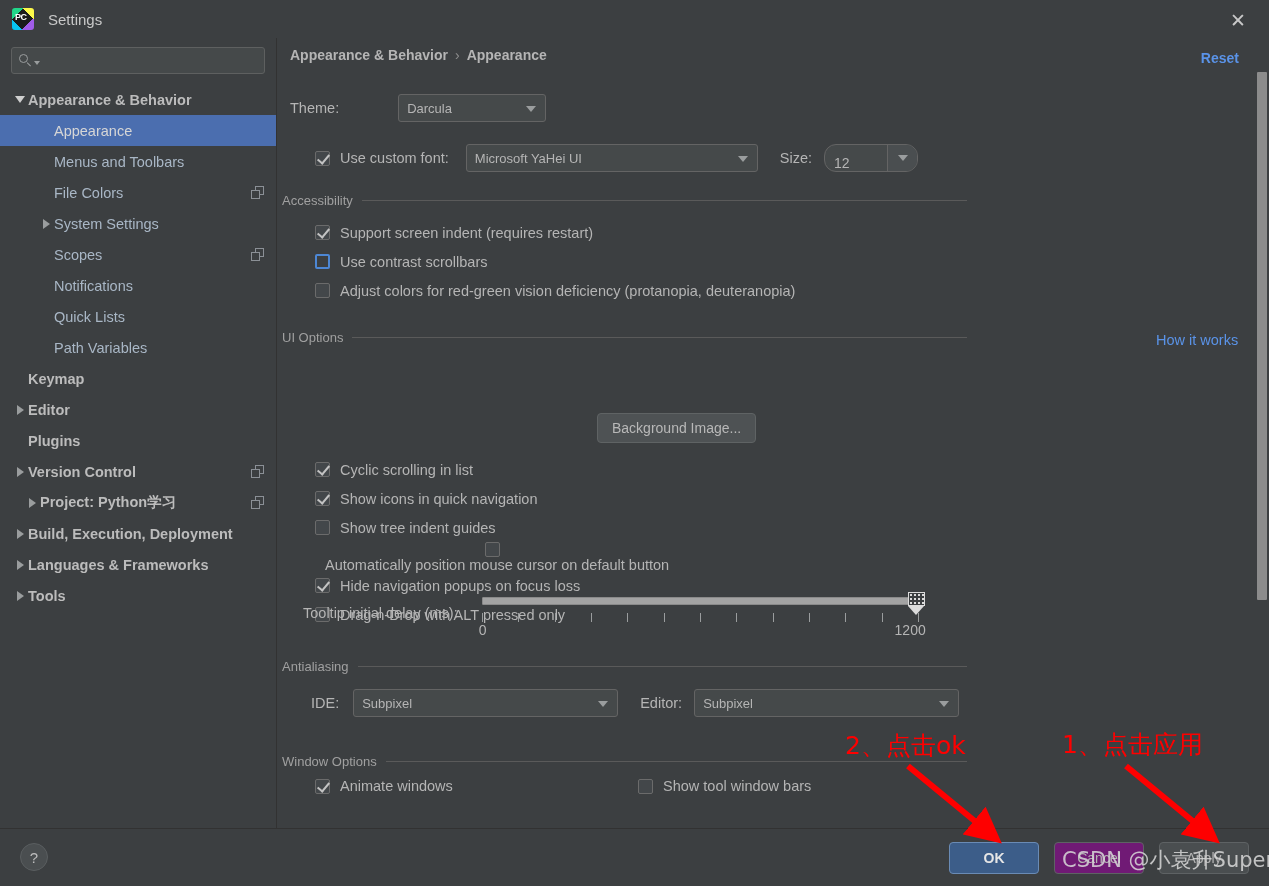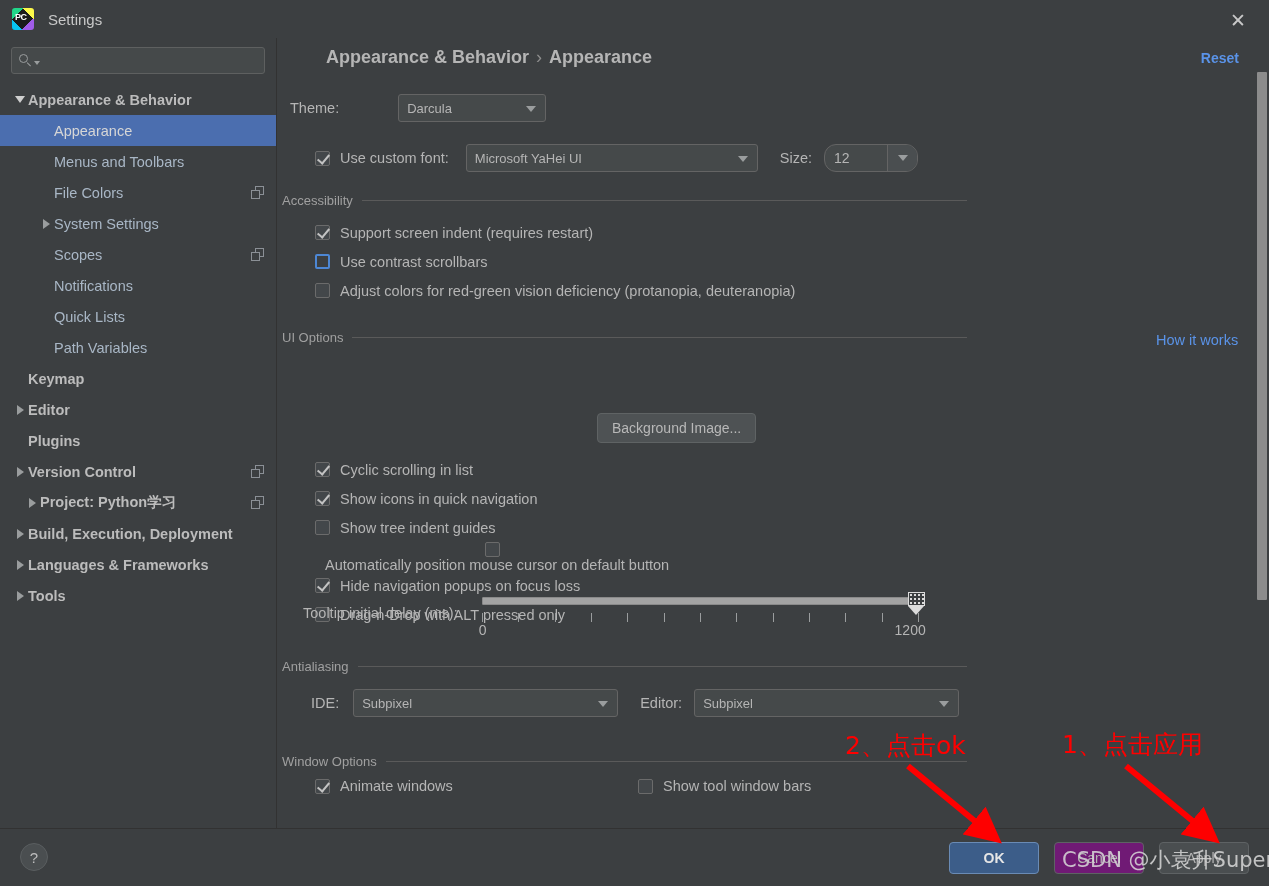--- a/index.html
+++ b/index.html
@@ -125,21 +125,21 @@
   }
 
   
   .main {
     position: absolute; left: 278px; top: 38px;
     width: 991px; height: 790px;
     background: #3c3f41; overflow: hidden;
   }
   .breadcrumb {
     position: absolute; left: 12px; top: 9px;
-    font-size: 18px; font-weight: bold; color: #b5b5b5; margin-left: 36px;
+    font-size: 14px; font-weight: bold; color: #b5b5b5;
   }
   .breadcrumb .sep { font-weight: normal; color: #8d8d8d; margin: 0 7px; }
   .reset-link {
     position: absolute; right: 30px; top: 12px;
     font-size: 14px; font-weight: bold; color: #5a93e8; cursor: pointer;
   }
 
   .content { position: absolute; left: 0; top: 56px; width: 991px; }
 
   .row { display: flex; align-items: center; }
@@ -154,21 +154,21 @@
   .combo .val { font-size: 13px; color: #b5b5b5; white-space: nowrap; }
   .combo .dn {
     position: absolute; right: 9px; top: 11px;
     width: 0; height: 0;
     border-left: 5.5px solid transparent; border-right: 5.5px solid transparent;
     border-top: 6px solid #9a9d9e;
   }
   
   .combo-split {
     background: #45494a; border: 1px solid #646464; border-radius: 12px;
-    height: 28px; display: flex; align-items: center; cursor: pointer;
+    height: 28px; display: flex; align-items: flex-end; cursor: pointer;
     position: relative; overflow: hidden;
   }
   .combo-split .val {
     font-size: 14px; color: #b5b5b5; padding: 0 9px; flex: 1;
   }
   .combo-split .btn {
     width: 30px; height: 100%; border-left: 1px solid #646464;
     background: #4a4e50; display: flex; align-items: center; justify-content: center;
   }
   .combo-split .btn .dn {

